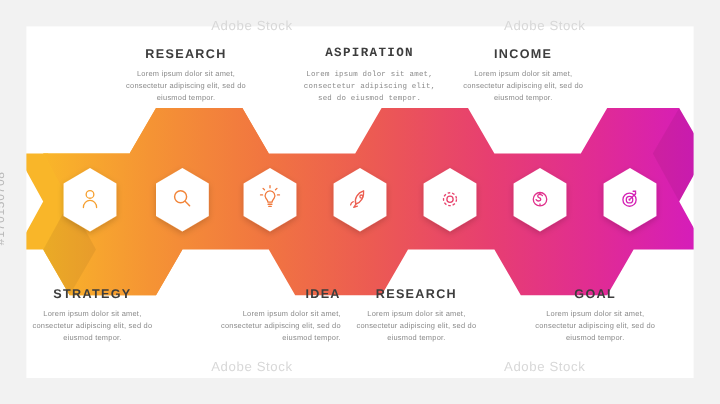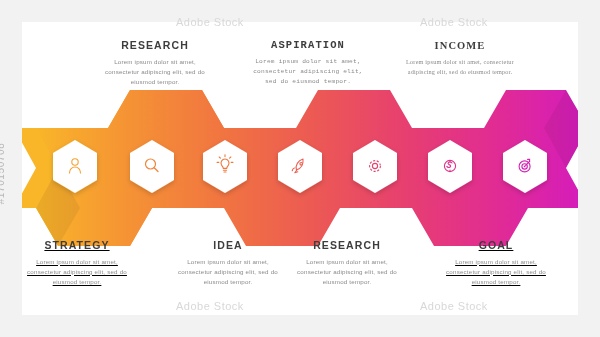--- a/index.html
+++ b/index.html
@@ -253,51 +253,51 @@
             <circle cx="524.6" cy="166.4" r="5.5"></circle>
             <circle cx="524.6" cy="166.4" r="2.7"></circle>
             <circle cx="524.6" cy="166.4" r="0.9" fill="#d420b4" stroke="none"></circle>
             <line x1="525.6" y1="165.4" x2="529.6" y2="161.4"></line>
             <path d="M527.6 159.4 l2 0 l0 2"></path>
           </g>
         </g>
       </g>
     </svg>
 
-    <div class="label-block" style="left:21px; top:240px;text-decoration:underline;">
+    <div class="label-block" style="left:21px; top:240px;">
       <div class="label-title">STRATEGY</div>
       <div class="label-desc">Lorem ipsum dolor sit amet, consectetur adipiscing elit, sed do eiusmod tempor.</div>
     </div>
 
     <div class="label-block" style="left:99px; top:40px;">
       <div class="label-title">RESEARCH</div>
       <div class="label-desc">Lorem ipsum dolor sit amet, consectetur adipiscing elit, sed do eiusmod tempor.</div>
     </div>
 
-    <div class="label-block" style="left:172px; top:240px;">
+    <div class="label-block" style="left:172px; top:240px;text-align:right;">
       <div class="label-title">IDEA</div>
       <div class="label-desc">Lorem ipsum dolor sit amet, consectetur adipiscing elit, sed do eiusmod tempor.</div>
     </div>
 
     <div class="label-block" style="left:252px; top:40px;font-family:Liberation Mono, monospace;">
       <div class="label-title">ASPIRATION</div>
       <div class="label-desc">Lorem ipsum dolor sit amet, consectetur adipiscing elit, sed do eiusmod tempor.</div>
     </div>
 
     <div class="label-block" style="left:291px; top:240px;">
       <div class="label-title">RESEARCH</div>
       <div class="label-desc">Lorem ipsum dolor sit amet, consectetur adipiscing elit, sed do eiusmod tempor.</div>
     </div>
 
-    <div class="label-block" style="left:404px; top:40px;font-family:Liberation Serif, serif;">
+    <div class="label-block" style="left:380px; top:40px;">
       <div class="label-title">INCOME</div>
       <div class="label-desc">Lorem ipsum dolor sit amet, consectetur adipiscing elit, sed do eiusmod tempor.</div>
     </div>
 
-    <div class="label-block" style="left:440px; top:240px;text-decoration:underline;">
+    <div class="label-block" style="left:440px; top:240px;">
       <div class="label-title">GOAL</div>
       <div class="label-desc">Lorem ipsum dolor sit amet, consectetur adipiscing elit, sed do eiusmod tempor.</div>
     </div>
   </div>
 
   <div class="wm-top"></div>
   <div class="wm-bottom"></div>
   <div class="wm-left"></div>
   <div class="wm-right"></div>
 

